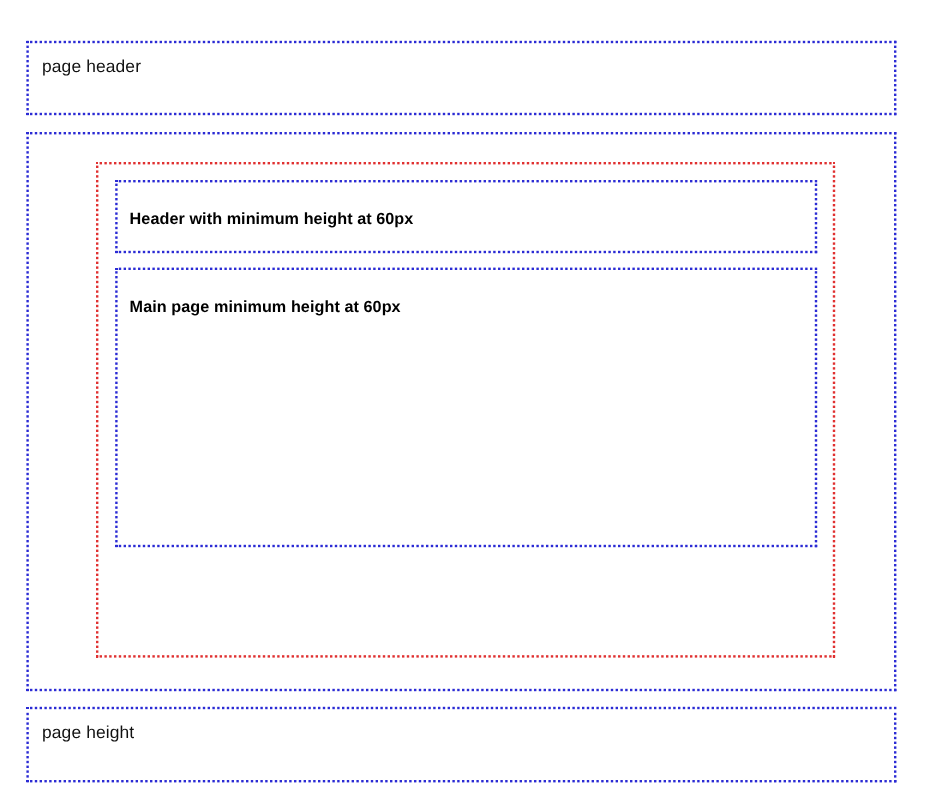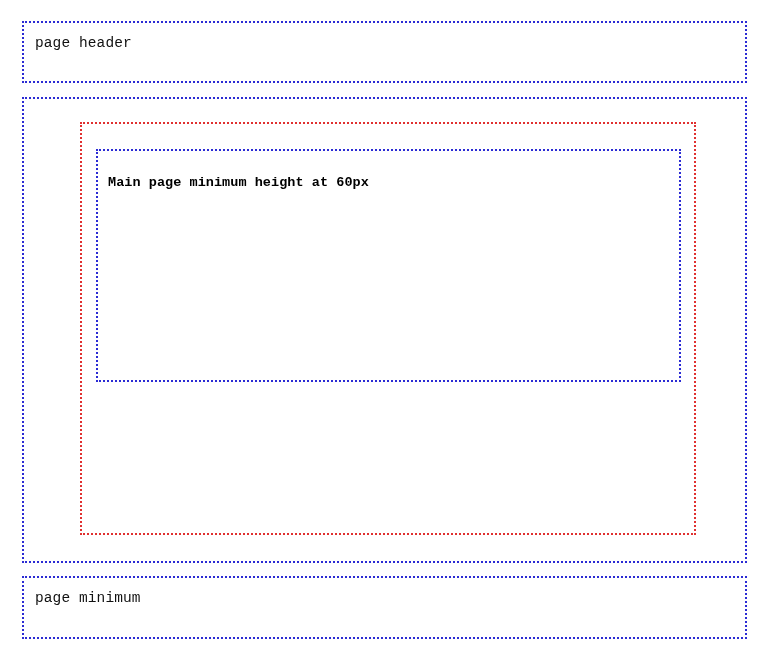--- a/index.html
+++ b/index.html
@@ -14,22 +14,21 @@
     font-family: "Liberation Sans", sans-serif;
     color: #000000;
     overflow: hidden;
   }
 
   .page {
     position: relative;
     width: 648px;
     height: 662px;
     box-sizing: border-box;
-    padding: 21px 24px 19px 22px;
-    font-family: Liberation Mono, monospace;
+    padding: 34px 24px 19px 22px;
   }
 
   
   .frame-blue {
     border: 2px dotted #2b2bd4;
     background: transparent;
     box-sizing: border-box;
   }
   .frame-red {
     border: 2px dotted #e03030;
@@ -113,27 +112,30 @@
 <div class="page">
 
   <div class="page-header frame-blue">
     <span class="page-label">page header</span>
   </div>
 
   <div class="page-body frame-blue">
 
     <div class="container frame-red">
 
+      <div class="region region-header frame-blue">
+        <span class="region-label">Header with minimum height at 60px</span>
+      </div>
 
       <div class="region region-main frame-blue">
         <span class="region-label">Main page minimum height at 60px</span>
       </div>
 
 
     </div>
 
   </div>
 
   <div class="page-footer frame-blue">
-    <span class="page-label">page minimum</span>
+    <span class="page-label">page height</span>
   </div>
 
 </div>
 
 </body></html>

